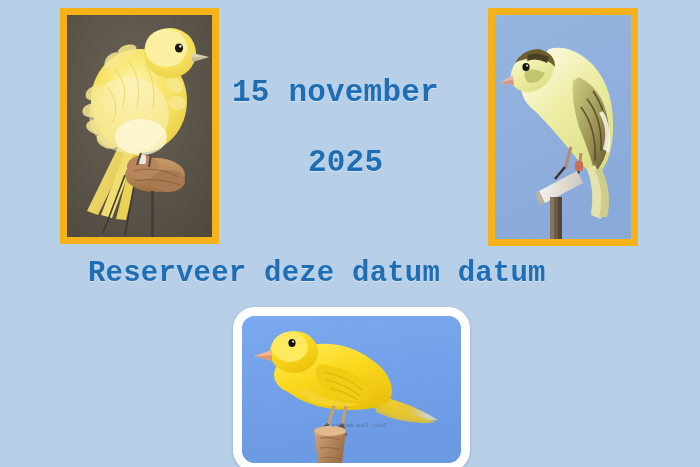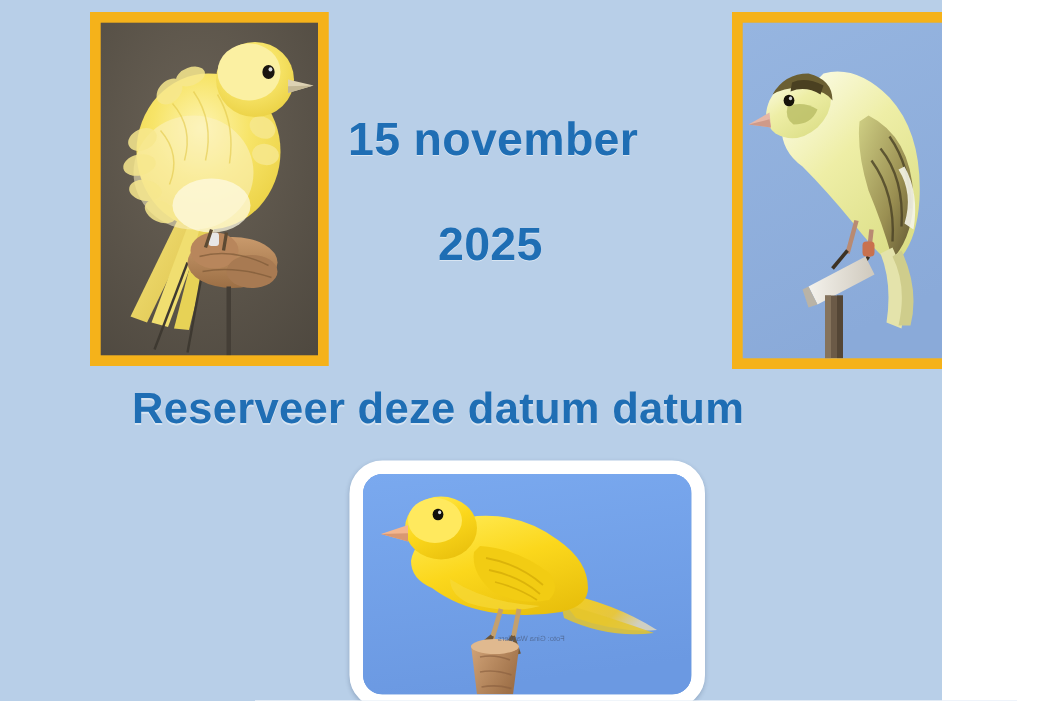--- a/index.html
+++ b/index.html
@@ -3,24 +3,24 @@
 <meta charset="utf-8">
 <title>Save the date — 15 november 2025</title>
 <style>
   html, body {
     margin: 0;
     padding: 0;
     background: #ffffff;
   }
   #poster {
     position: relative;
-    width: 628px;
+    width: 700px;
     height: 467px;
     overflow: hidden;
-    font-family: Liberation Sans, sans-serif;
+    font-family: Liberation Mono, monospace;
   }
   .bg {
     position: absolute;
     inset: 0;
     background: #b8cfe8;
   }
 
   
   .photo-frame {
     position: absolute;
@@ -83,21 +83,21 @@
     letter-spacing: 0.2px;
     white-space: nowrap;
     text-shadow: 0 1px 0 rgba(255,255,255,0.45);
   }
   #title-line1 {
     left: 232px;
     top: 75px;
     font-size: 31px;
   }
   #title-line2 {
-    left: 292px;
+    left: 308px;
     top: 145px;
     font-size: 31px;
   }
   #subtitle {
     left: 88px;
     top: 257px;
     font-size: 29px;
   }
 
   

